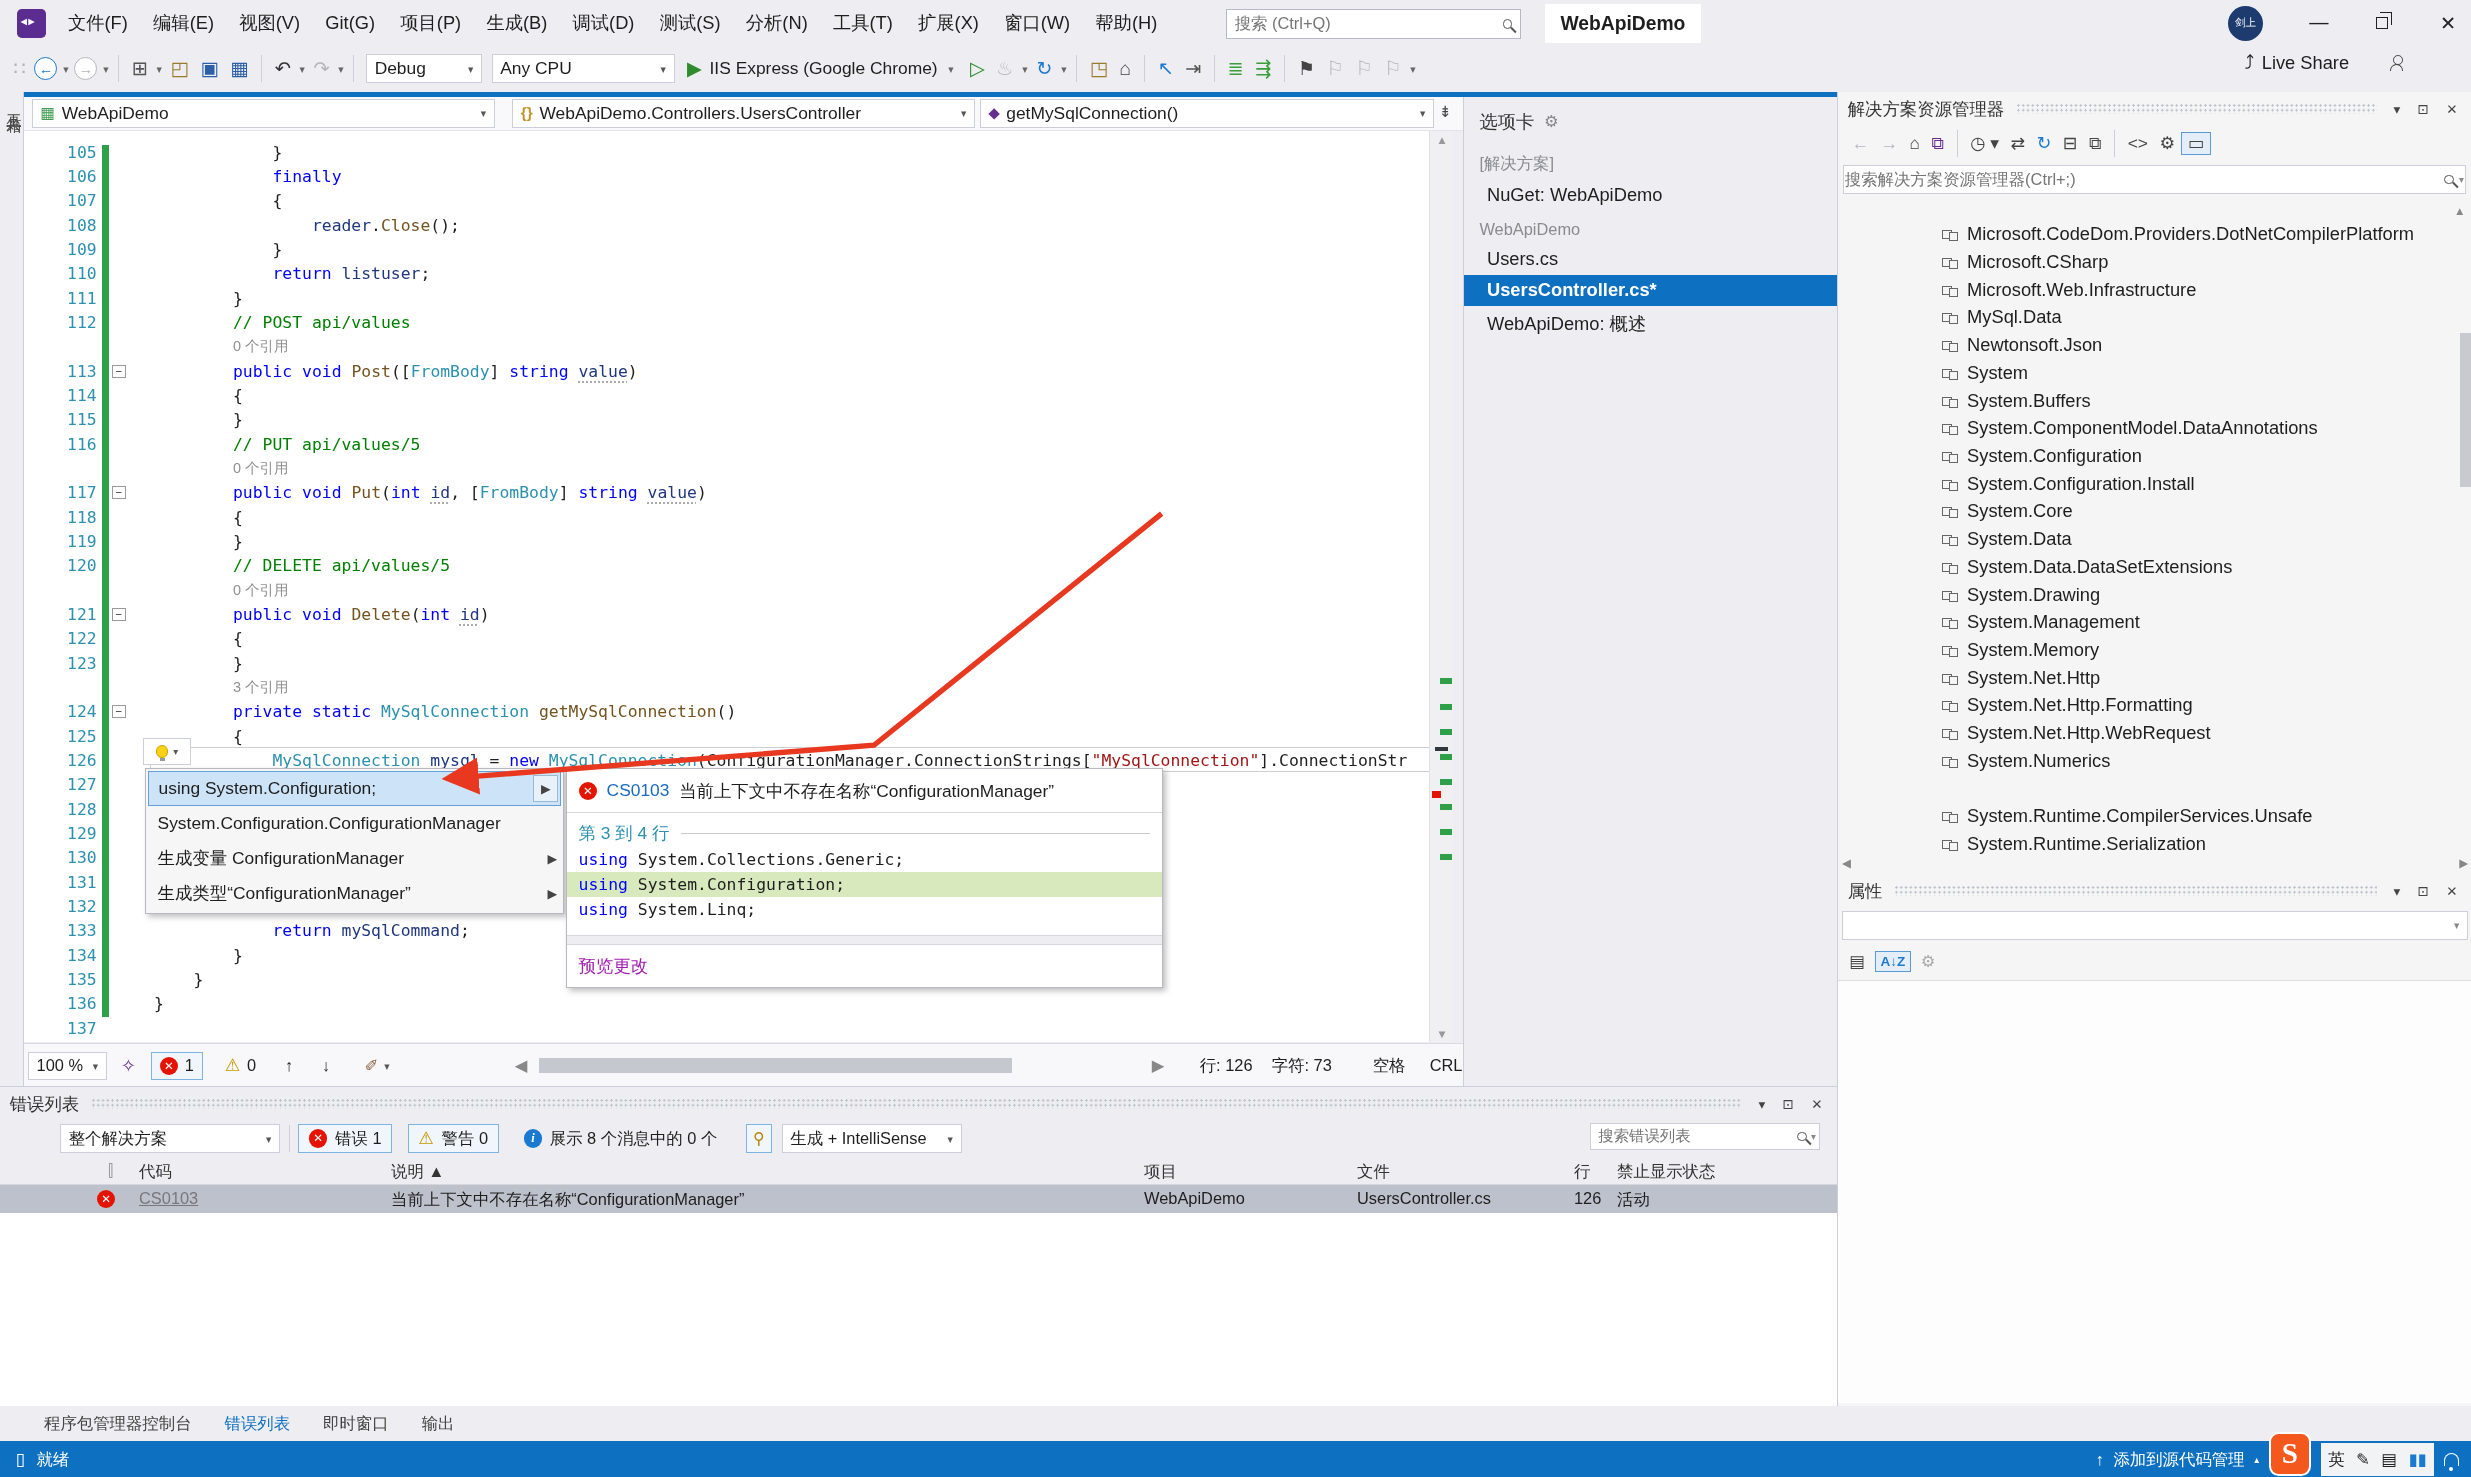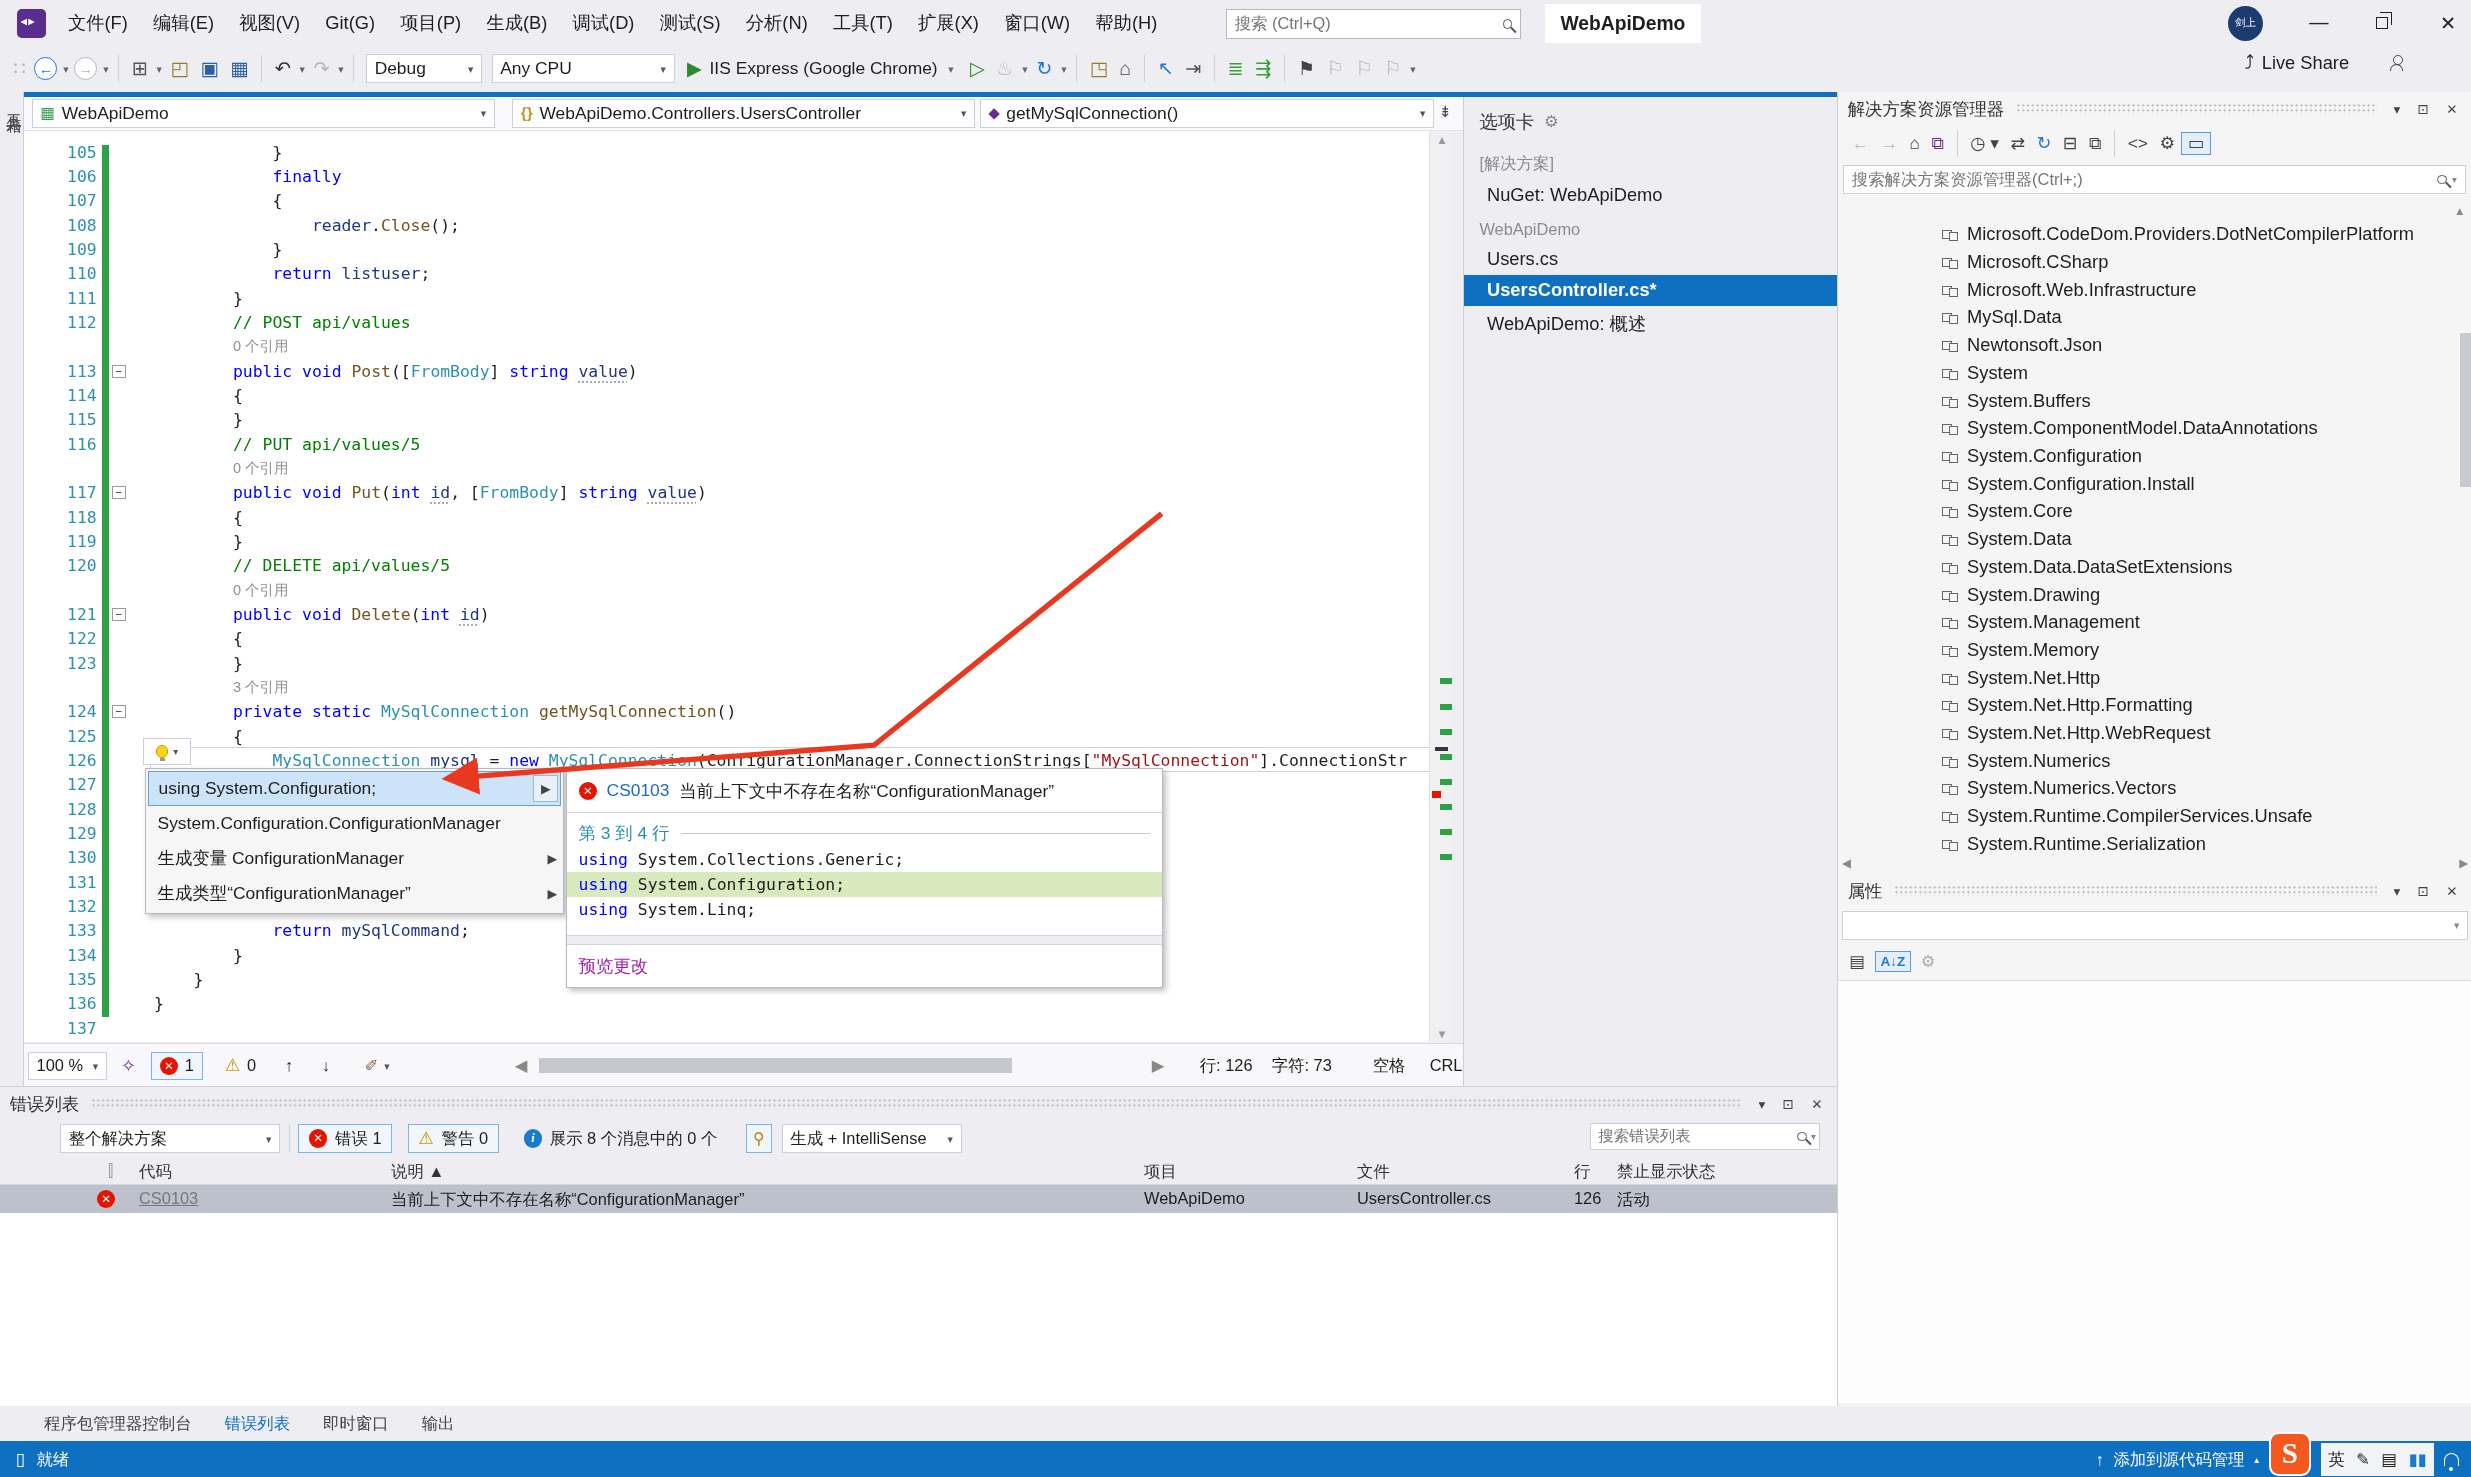--- a/index.html
+++ b/index.html
@@ -73,21 +73,21 @@
   .tw-item { font-size:18.3px; color:#1E1E1E; padding:4.8px 0 4.8px 23px; }
   .tw-item.active { background:#0E70C0; color:#fff; font-weight:bold; }
   
   #rightpanel { position:absolute; left:1837px; top:92px; width:634px; height:1314px; background:#F5F5F5; border-left:1px solid #CCCEDB; }
   .pane-hd { position:absolute; left:0; width:634px; height:33px; display:flex; align-items:center; padding:0 9.7px; font-size:17.4px; color:#333; gap:7.7px; }
   .dots { flex:1; height:11.6px; background-image:radial-gradient(#BDC1C9 1px, transparent 1.3px); background-size:4.8px 4.8px; margin:0 3.9px; }
   .hdbtn { font-size:13.5px; color:#444; padding:0 4.8px; }
   #sln-tools { position:absolute; left:0; top:33px; width:634px; height:37px; display:flex; align-items:center; padding-left:7.7px; }
   #sln-tools .tico { font-size:17.4px; padding:0 5.8px; }
   .selbox { border:1px solid #5A9BD5; background:#E4EEF9; }
-  #sln-search { position:absolute; left:4.8px; top:73px; width:623px; height:29px; background:#fff; border:1px solid #CCCEDB; display:flex; align-items:center; padding:0 8px; }
+  #sln-search { position:absolute; left:4.8px; top:73px; width:623px; height:29px; background:#fff; border:1px solid #CCCEDB; display:flex; align-items:center; padding:0 1px; }
   #sln-search input { border:none; outline:none; flex:1; font-size:16.4px; color:#777; background:transparent; font-family:inherit; }
   #sln-tree { position:absolute; left:0; top:108px; width:634px; height:657px; overflow:hidden; }
   .titem { position:absolute; left:0; width:634px; height:28px; display:flex; align-items:center; font-size:18.3px; padding-left:104px; gap:8.7px; color:#1E1E1E; white-space:nowrap; }
   .asm { width:16.4px; height:8.7px; position:relative; flex:none; }
   .asm::before,.asm::after { content:""; position:absolute; top:0; width:7.7px; height:7.7px; border:1.4px solid #666; background:#F5F5F5; }
   .asm::before{ left:0; } .asm::after{ right:0; top:1.9px; }
   #sln-vsb { position:absolute; left:622px; top:241px; width:10.6px; height:154px; background:#C9CACF; }
   #sln-hsb { position:absolute; left:0; top:763px; width:634px; height:16.4px; }
   #props { position:absolute; left:0; top:782px; width:634px; }
   #props-combo { position:absolute; left:3.9px; top:37px; width:626px; height:29px; background:#fff; border:1px solid #CCCEDB; }
@@ -465,24 +465,20 @@
         <span>System.Net.Http.Formatting</span>
       </div>
       <div class="titem" style="top: 519px;">
         <span class="asm"></span>
         <span>System.Net.Http.WebRequest</span>
       </div>
       <div class="titem" style="top: 547px;">
         <span class="asm"></span>
         <span>System.Numerics</span>
       </div>
-      <div class="titem" style="top: 574px;">
-        <span class="asm"></span>
-        <span>System.Numerics.Vectors</span>
-      </div>
       <div class="titem" style="top: 602px;">
         <span class="asm"></span>
         <span>System.Runtime.CompilerServices.Unsafe</span>
       </div>
       <div class="titem" style="top: 630px;">
         <span class="asm"></span>
         <span>System.Runtime.Serialization</span>
       </div>
     </div>
   <div style="position:absolute; left:616px; top:112px; color:#888; font-size:11.6px;">▲</div>

